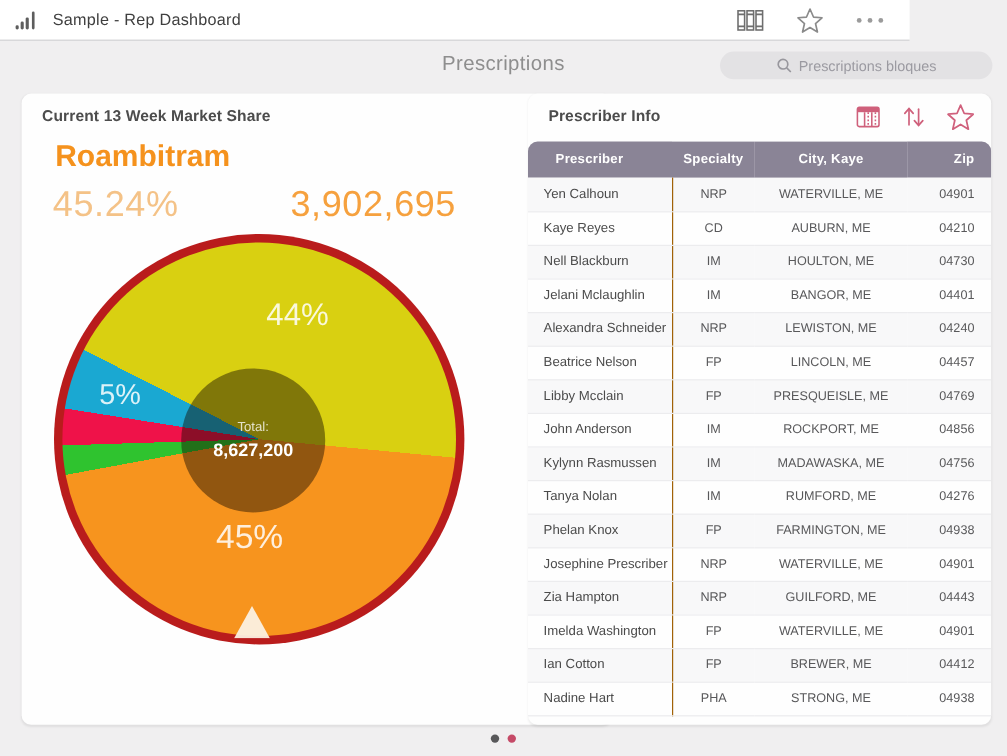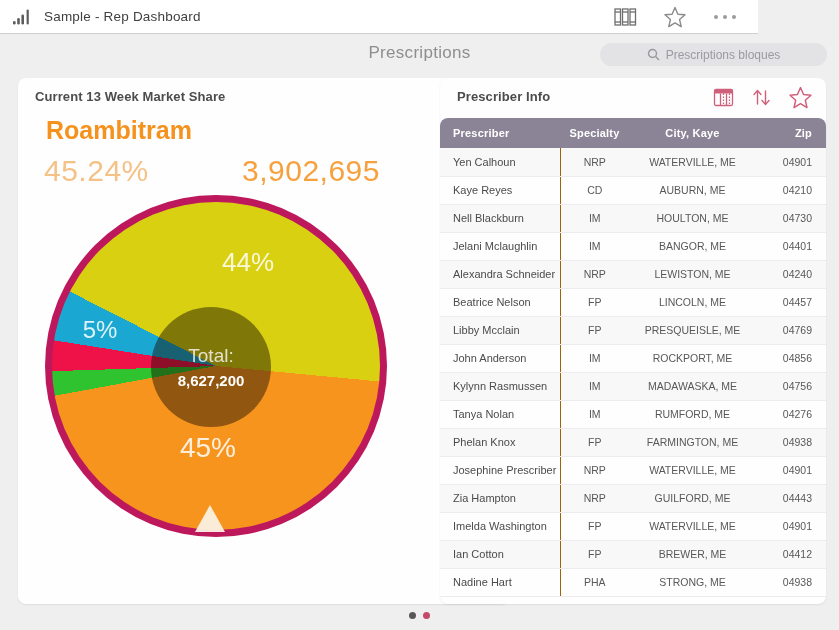--- a/index.html
+++ b/index.html
@@ -50,52 +50,52 @@
   .figures-row {
     position:absolute; left:0; top:76px; width:410px;
     display:flex; justify-content:space-between; align-items:baseline;
     padding:0 48px 0 26px;
   }
   .share-pct { font-size:30px; font-weight:300; color:#f4c287; letter-spacing:.5px; }
   .volume    { font-size:30px; font-weight:300; color:#f6a13e; letter-spacing:.5px; }
 
   .pie-wrap {
     position:absolute; left:27px; top:117px; width:342px; height:342px;
-    border-radius:50%; background:#be185d;
+    border-radius:50%; background:#b91c1c;
   }
   .pie {
     position:absolute; left:7px; top:7px; width:328px; height:328px;
     border-radius:50%;
   }
   .pie-center {
     position:absolute; left:106px; top:112px; width:120px; height:120px;
     border-radius:50%; background:rgba(20,12,0,0.45);
     display:flex; flex-direction:column; align-items:center; justify-content:center; gap:5px;
   }
-  .total-label { font-size:19px; color:rgba(255,255,255,0.78); }
+  .total-label { font-size:11px; color:rgba(255,255,255,0.78); }
   .total-value { font-size:15px; font-weight:700; color:#ffffff; }
   .pie-label { position:absolute; transform:translate(-50%,-50%); color:rgba(255,255,255,0.85); font-weight:400; }
   .lbl-a { left:203px; top:67px;  font-size:26px; }
   .lbl-b { left:55px;  top:135px; font-size:24px; }
   .lbl-c { left:163px; top:253px; font-size:28px; }
   .pie-notch {
     position:absolute; left:150px; top:310px; width:30px; height:27px;
     background:#fbf0e2; opacity:.95;
     clip-path:polygon(50% 0, 0 100%, 100% 100%);
   }
   .fav-star { position:absolute; right:16px; top:10px; }
 
   
   .card-icons { position:absolute; right:14px; top:8px; display:flex; align-items:center; gap:17px; }
   table.presc { position:absolute; left:0; top:40px; width:386px; border-collapse:collapse; table-layout:fixed; }
   table.presc th {
     background:#8a8496; color:#ffffff; font-size:11px; font-weight:700;
     height:30px; letter-spacing:.2px;
   }
-  table.presc th:first-child { border-top-left-radius:8px; text-align:left; padding-left:13px; }
+  table.presc th:first-child { border-top-left-radius:8px; text-align:left; padding-left:23px; }
   table.presc th:last-child  { border-top-right-radius:8px; text-align:right; padding-right:14px; }
   table.presc td {
     height:28px; font-size:10.5px; color:#58585a;
     border-bottom:1px solid #ececee; text-align:center;
     white-space:nowrap; overflow:hidden;
   }
   table.presc td.c-name {
     text-align:left; padding-left:13px; font-size:11px; color:#4b4b4b;
     border-right:1px solid #a16207;
   }

